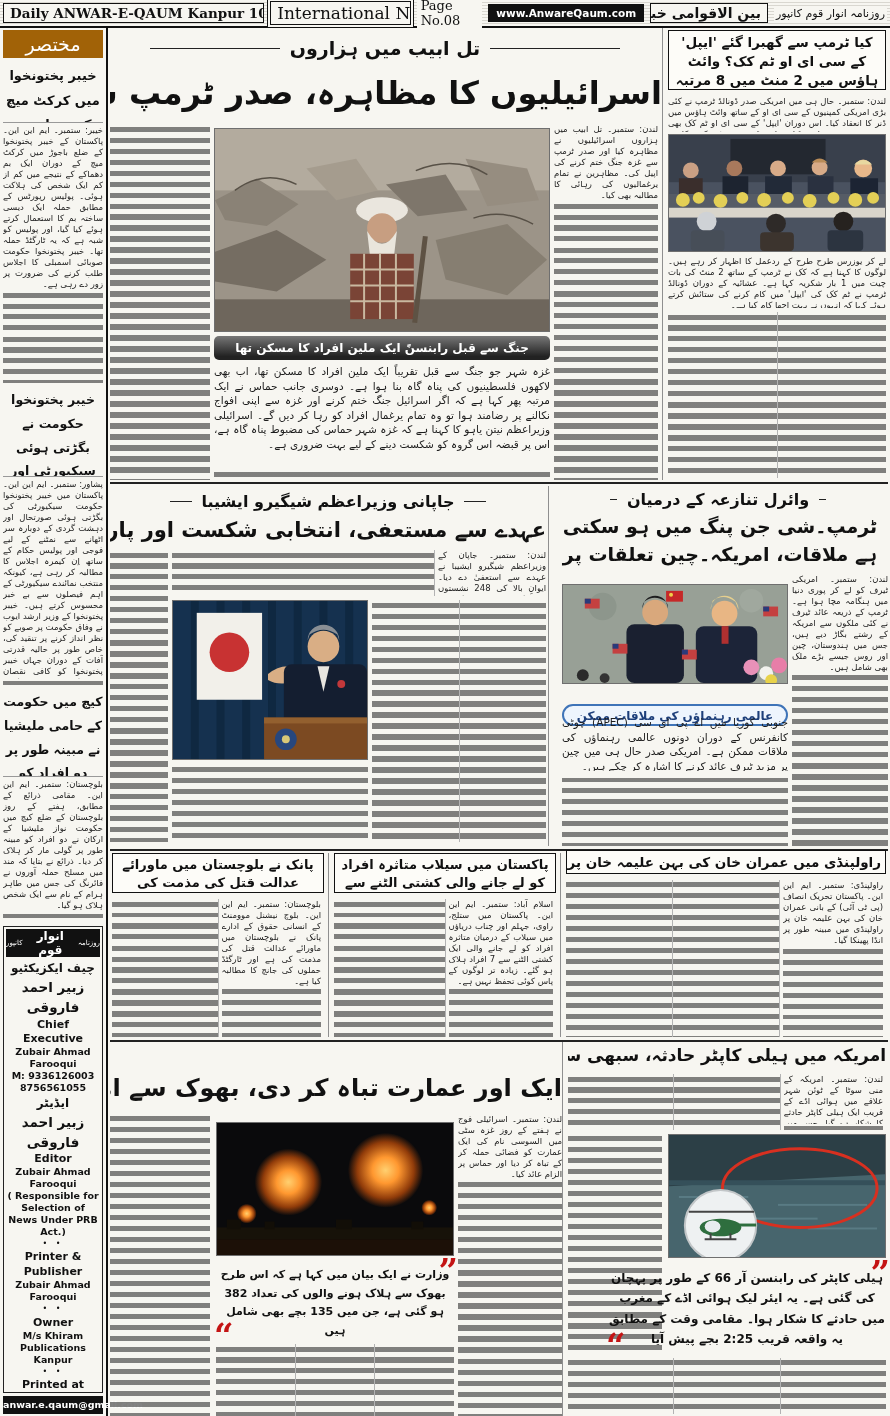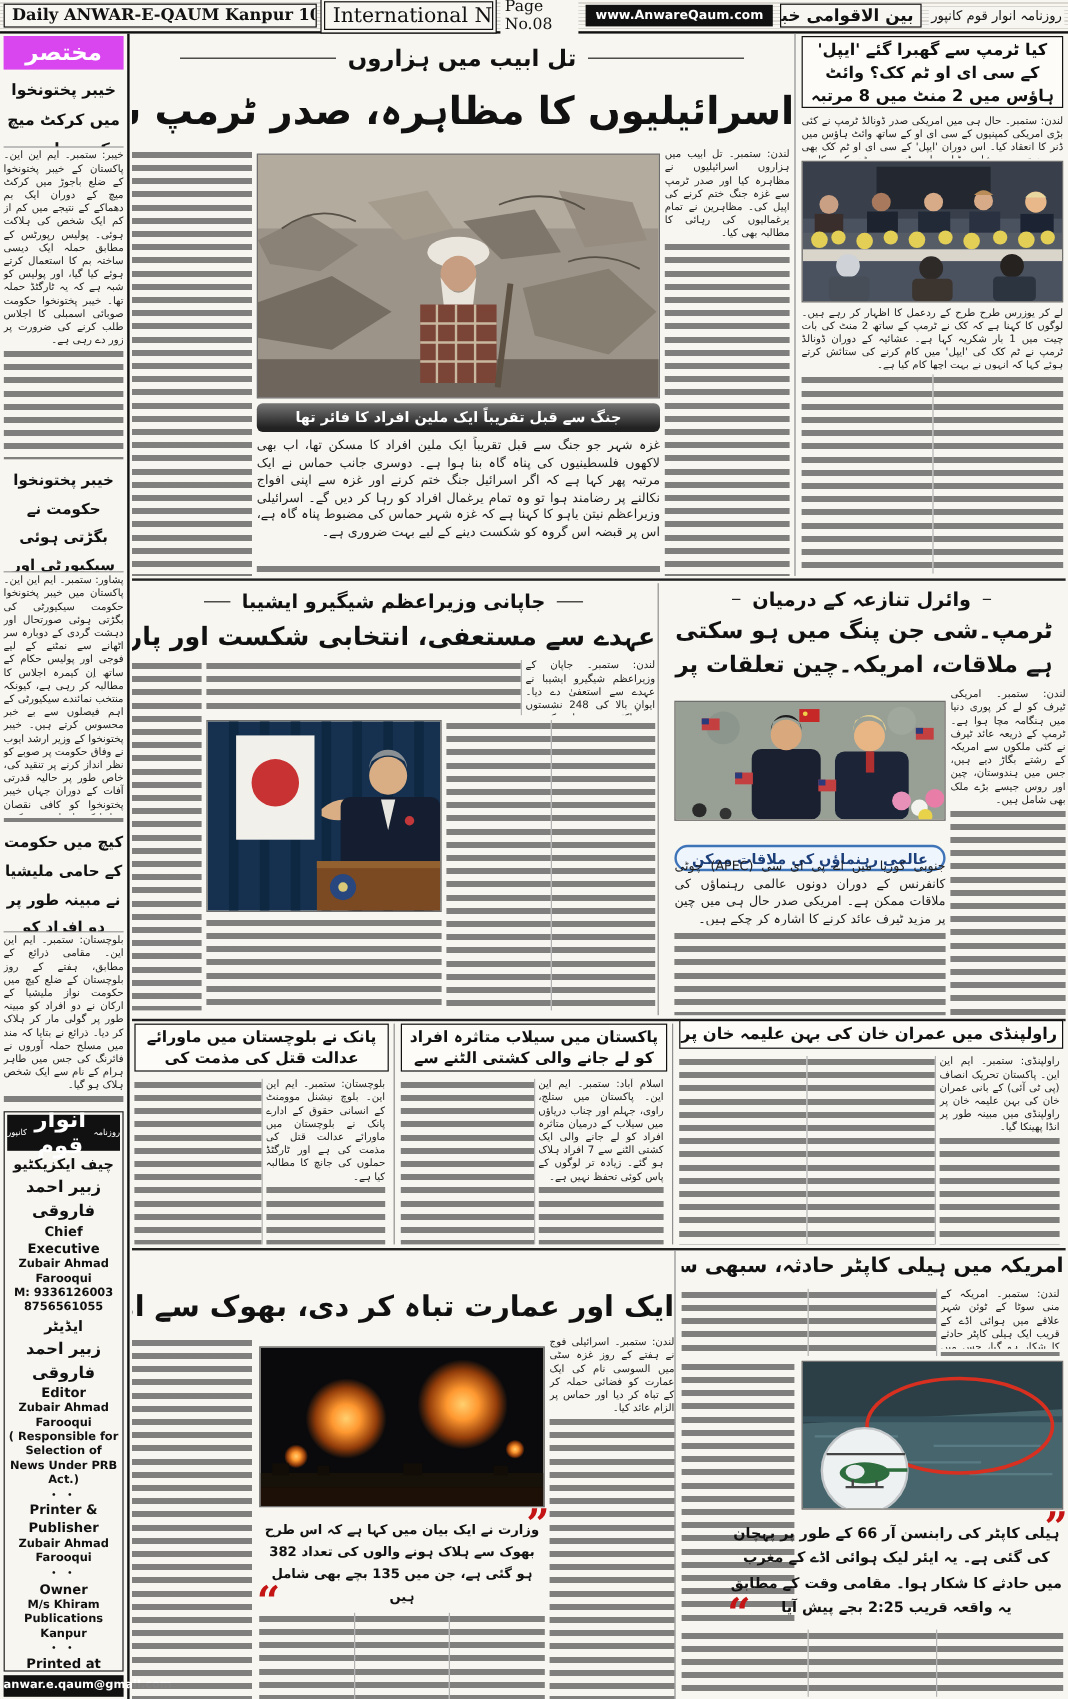--- a/index.html
+++ b/index.html
@@ -14,34 +14,34 @@
   .hd-box{border:1.5px solid #111;padding:1px 6px;white-space:nowrap;overflow:hidden;}
   .hd-title{font-family:"DejaVu Serif",serif;font-weight:bold;font-size:13.5px;}
   .hd-intl{font-family:"DejaVu Serif",serif;font-size:17px;border-width:1.5px;box-shadow:0 0 0 2px #f7f6f1,0 0 0 3px #111;}
   .hd-page{font-family:"DejaVu Serif",serif;font-size:13px;padding:1px 4px;}
   .hd-site{background:#111 !important;color:#fff;font-size:10.5px;font-weight:bold;padding:3px 8px;}
   .hd-ur{font-weight:bold;font-size:14px;direction:rtl;}
   .hd-mast{font-size:11px;direction:rtl;white-space:nowrap;padding:1px 2px;flex:1;text-align:left;}
   
   .sb{position:absolute;left:0;top:28px;width:108px;height:1388px;border-right:2px solid #111;
       box-sizing:border-box;display:flex;flex-direction:column;padding:2px 3px;}
-  .sb-title{background:#d946ef;color:#fff;font-weight:bold;font-size:19px;text-align:center;
+  .sb-title{background:#a16207;color:#fff;font-weight:normal;font-size:19px;text-align:center;
             height:28px;line-height:28px;direction:rtl;margin-bottom:4px;flex:0 0 auto;}
   .sb-h{font-weight:bold;font-size:12.5px;line-height:1.9;direction:rtl;text-align:center;
         overflow:hidden;margin:2px 0;border-bottom:1px solid #999;flex:0 0 auto;}
   .sb-body{display:flex;flex-direction:column;overflow:hidden;flex:0 0 auto;margin-bottom:3px;}
   .bt{font-size:8.5px;line-height:11px;text-align:justify;direction:rtl;color:#1c1c1c;overflow:hidden;}
   .tf{background:repeating-linear-gradient(rgba(0,0,0,0) 0 2.5px,rgba(48,48,48,.6) 2.5px 7.5px,rgba(0,0,0,0) 7.5px 11px);}
   .sb-body .tf{flex:1;min-height:6px;}
   
   .pub{border:1.5px solid #222;flex:1;display:flex;flex-direction:column;overflow:hidden;
        text-align:center;padding:2px;font-size:9px;}
   .pub-logo{background:#111;color:#fff;display:flex;align-items:center;justify-content:center;gap:3px;
             height:30px;margin-bottom:2px;direction:rtl;}
-  .pub-logo .big{font-size:19px;font-weight:bold;}
+  .pub-logo .big{font-size:12px;font-weight:bold;}
   .pub-logo .sml{font-size:7px;}
   .p-ur{direction:rtl;font-weight:bold;font-size:12px;line-height:1.5;}
   .p-urname{direction:rtl;font-weight:bold;font-size:13.5px;line-height:1.5;}
   .p-b{font-weight:bold;font-size:9.5px;line-height:1.25;}
   .p-bb{font-weight:bold;font-size:11px;line-height:1.3;}
   .p-dots{font-size:8px;letter-spacing:3px;line-height:1.6;}
   .sb-mail{background:#111;color:#fff;font-weight:bold;font-size:9.5px;height:18px;line-height:18px;
            text-align:center;margin-top:3px;flex:0 0 auto;}
   
   .mn{position:absolute;left:110px;top:28px;width:778px;height:1388px;}
@@ -157,21 +157,21 @@
         <rect y="172" width="336" height="32" fill="#6e665c"></rect>
         <path d="M20,62 q30,-22 62,-6 M202,42 q40,-16 72,4 M260,90 q30,-10 60,6" stroke="#575046" stroke-width="1.5" fill="none"></path>
         <ellipse cx="168" cy="82" rx="26" ry="13" fill="#eae6de"></ellipse>
         <circle cx="168" cy="100" r="15" fill="#c79e81"></circle>
         <path d="M153,103 q15,26 30,0 l-3,26 q-12,11 -24,0 z" fill="#e9e5dc"></path>
         <rect x="136" y="126" width="64" height="66" fill="#7a4436"></rect>
         <path d="M136,142 h64 M136,158 h64 M136,174 h64 M150,126 v66 M166,126 v66 M182,126 v66" stroke="#c9b8a0" stroke-width="2" fill="none"></path>
         <rect x="204" y="108" width="5" height="88" fill="#5e5244" transform="rotate(7 206 150)"></rect>
       </svg>
     </div>
-    <div class="abs cap-dark" style="left:104px;top:308px;width:336px;height:24px;">جنگ سے قبل تقریباً ایک ملین افراد کا فائر تھا</div>
+    <div class="abs cap-dark" style="left:104px;top:308px;width:336px;height:24px;">جنگ سے قبل رابنسنً ایک ملین افراد کا مسکن تھا</div>
     <div class="abs bt capbt" style="left:104px;top:336px;width:336px;height:102px;">غزہ شہر جو جنگ سے قبل تقریباً ایک ملین افراد کا مسکن تھا، اب بھی لاکھوں فلسطینیوں کی پناہ گاہ بنا ہوا ہے۔ دوسری جانب حماس نے ایک مرتبہ پھر کہا ہے کہ اگر اسرائیل جنگ ختم کرنے اور غزہ سے اپنی افواج نکالنے پر رضامند ہوا تو وہ تمام یرغمال افراد کو رہا کر دیں گے۔ اسرائیلی وزیراعظم نیتن یاہو کا کہنا ہے کہ غزہ شہر حماس کی مضبوط پناہ گاہ ہے، اس پر قبضہ اس گروہ کو شکست دینے کے لیے بہت ضروری ہے۔</div>
     <div class="abs tf" style="left:104px;top:441px;width:336px;height:11px;"></div>
 
     <div class="abs colbody" style="left:444px;top:96px;width:104px;height:356px;">
       <div class="bt">لندن: ستمبر۔ تل ابیب میں ہزاروں اسرائیلیوں نے مظاہرہ کیا اور صدر ٹرمپ سے غزہ جنگ ختم کرنے کی اپیل کی۔ مظاہرین نے تمام یرغمالیوں کی رہائی کا مطالبہ بھی کیا۔</div>
       <div class="tf"></div>
     </div>
 
     <div class="vr" style="left:552px;top:0;height:452px;"></div>
 

